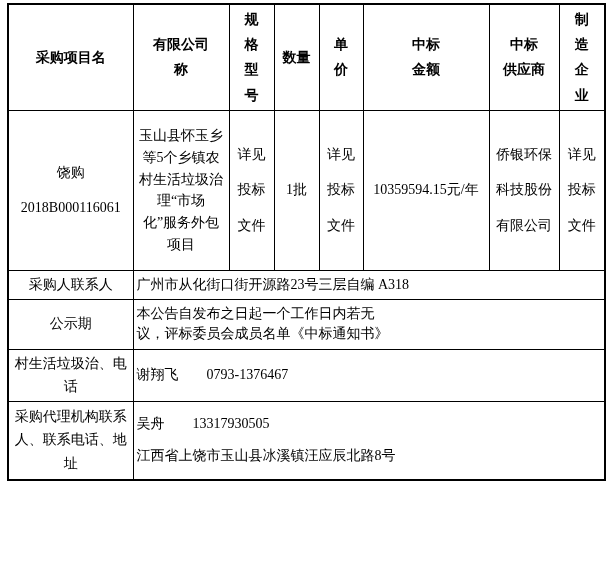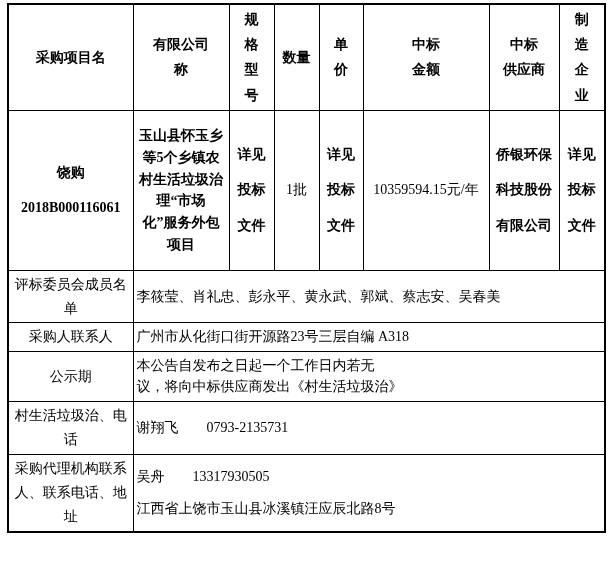--- a/index.html
+++ b/index.html
@@ -29,21 +29,21 @@
     overflow: hidden;
     word-break: break-all;
   }
   .bid-table th {
     font-weight: bold;
     text-align: center;
     white-space: pre-line;
     line-height: 1.8;
   }
   .c   { text-align: center; }
-  .pre { white-space: pre-line; font-weight: bold; }
+  .pre { white-space: pre-line; }
   .lh16 { line-height: 1.55; }
   .lh25 { line-height: 2.5; }
   .lh26 { line-height: 2.55; }
   .label {
     text-align: center;
     line-height: 1.7;
     padding: 2px 5px;
   }
   .value {
     text-align: left;
@@ -109,40 +109,36 @@
 文件</td>
       <td class="c">10359594.15元/年</td>
       <td class="c pre lh26">侨银环保
 科技股份
 有限公司</td>
       <td class="c pre lh26">详见
 投标
 文件</td>
     </tr>
 
-    <tr style="height:51px">
-      <td class="label">评标委员会成员名单</td>
-      <td class="value" colspan="7">李筱莹、肖礼忠、彭永平、黄永武、郭斌、蔡志安、吴春美</td>
-    </tr>
 
 
     <tr style="height:25px">
       <td class="label">采购人联系人</td>
       <td class="value" colspan="7">广州市从化街口街开源路23号三层自编 A318</td>
     </tr>
 
     <tr style="height:50px">
       <td class="label">公示期</td>
       <td class="value v-lh145" colspan="7">本公告自发布之日起一个工作日内若无
-议，将向中标供应商发出《村生活垃圾治》</td>
+议，评标委员会成员名单《中标通知书》</td>
     </tr>
 
     <tr style="height:50px">
       <td class="label">村生活垃圾治、电话</td>
-      <td class="value" colspan="7">谢翔飞　　0793-2135731</td>
+      <td class="value" colspan="7">谢翔飞　　0793-1376467</td>
     </tr>
 
     <tr style="height:78px">
       <td class="label">采购代理机构联系人、联系电话、地址</td>
       <td class="value v-lh23" colspan="7">吴舟　　13317930505
 江西省上饶市玉山县冰溪镇汪应辰北路8号</td>
     </tr>
   </tbody>
     </table>
 </div>

